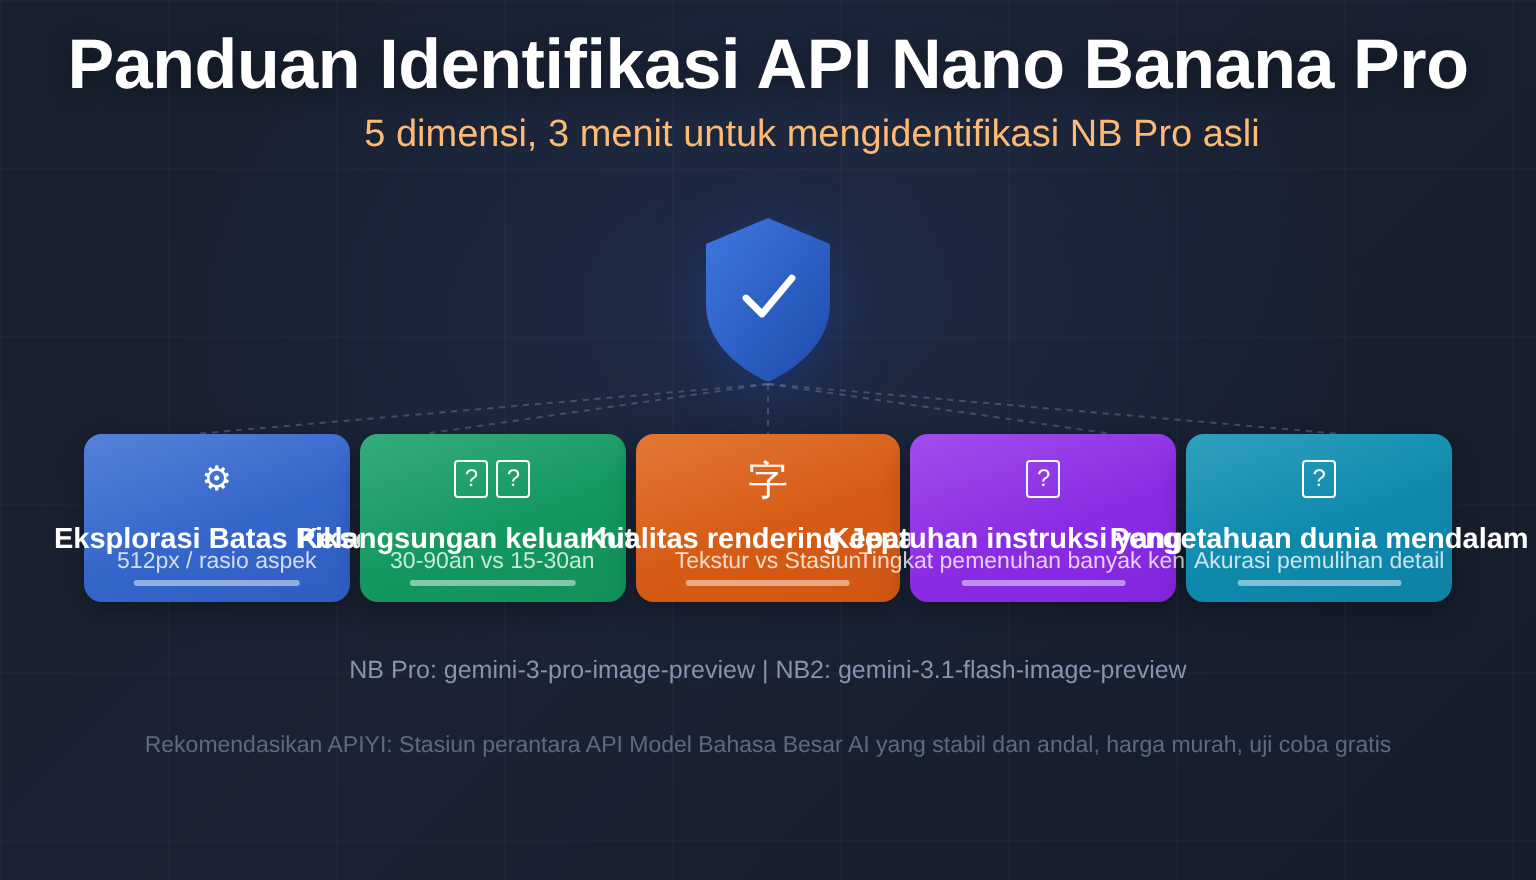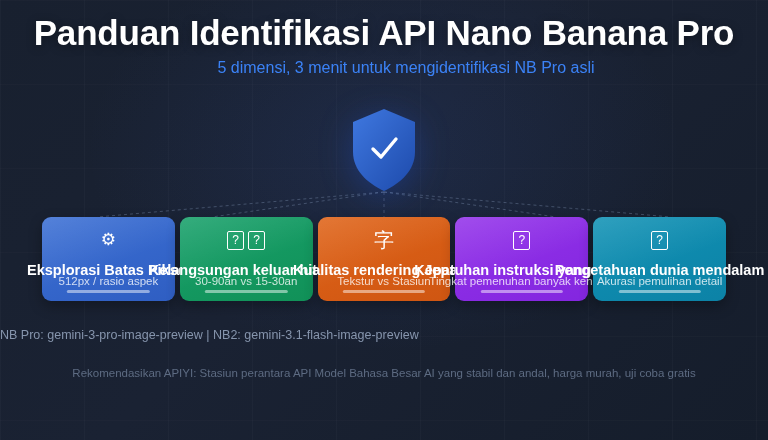--- a/index.html
+++ b/index.html
@@ -33,21 +33,21 @@
   #stage { position: absolute; inset: 0; }
 
   
   .header { position: absolute; left: 0; right: 0; top: 14px; text-align: center; }
   .title {
     font-size: 35px; font-weight: bold; color: #ffffff;
     letter-spacing: -0.2px; line-height: 38px;
     text-shadow: 0 2px 10px rgba(0,0,0,0.35);
   }
   .subtitle {
-    margin-top: 7px; font-size: 16px; color: #3b82f6; line-height: 18px; padding-left: 44px;
+    margin-top: 7px; font-size: 19px; color: #fdba74; line-height: 18px; padding-left: 44px;
   }
 
   
   .shield-wrap {
     position: absolute; left: 50%; top: 108px;
     width: 66px; height: 84px; transform: translateX(-50%);
   }
   .shield-svg { display: block; width: 66px; height: 84px;
     filter: drop-shadow(0 6px 16px rgba(30,70,170,0.45)); }
 
@@ -99,21 +99,21 @@
   }
   .card-bar {
     position: absolute; left: 50%; bottom: 8px; transform: translateX(-50%);
     width: 62%; height: 3.5px; border-radius: 2px;
     background: rgba(255,255,255,0.48);
   }
 
   
   .model-line {
     position: absolute; left: 0; right: 0; top: 327px;
-    font-size: 12.5px; color: #8695ad; line-height: 17px;
+    text-align: center; font-size: 12.5px; color: #8695ad; line-height: 17px;
   }
   .promo-line {
     position: absolute; left: 0; right: 0; top: 365px;
     text-align: center; font-size: 11.5px; color: #5d6b82; line-height: 16px;
   }
 </style>
 </head>
 <body>
 
 <div id="bg-base"></div>

